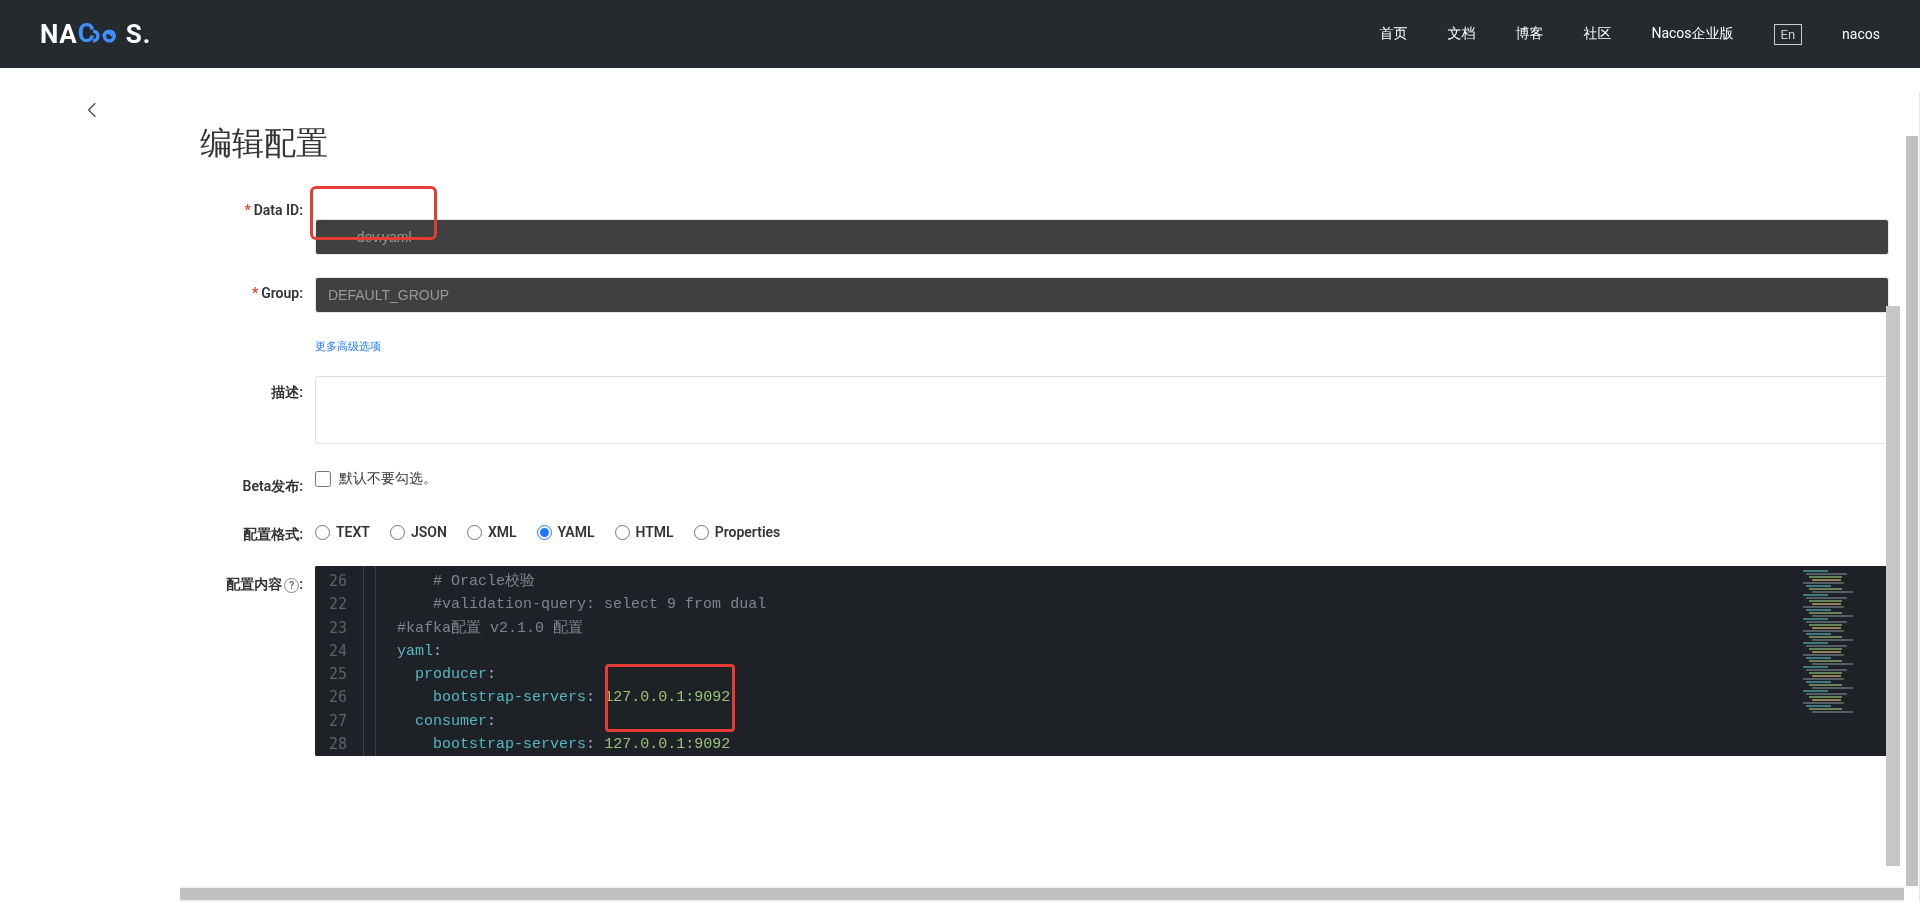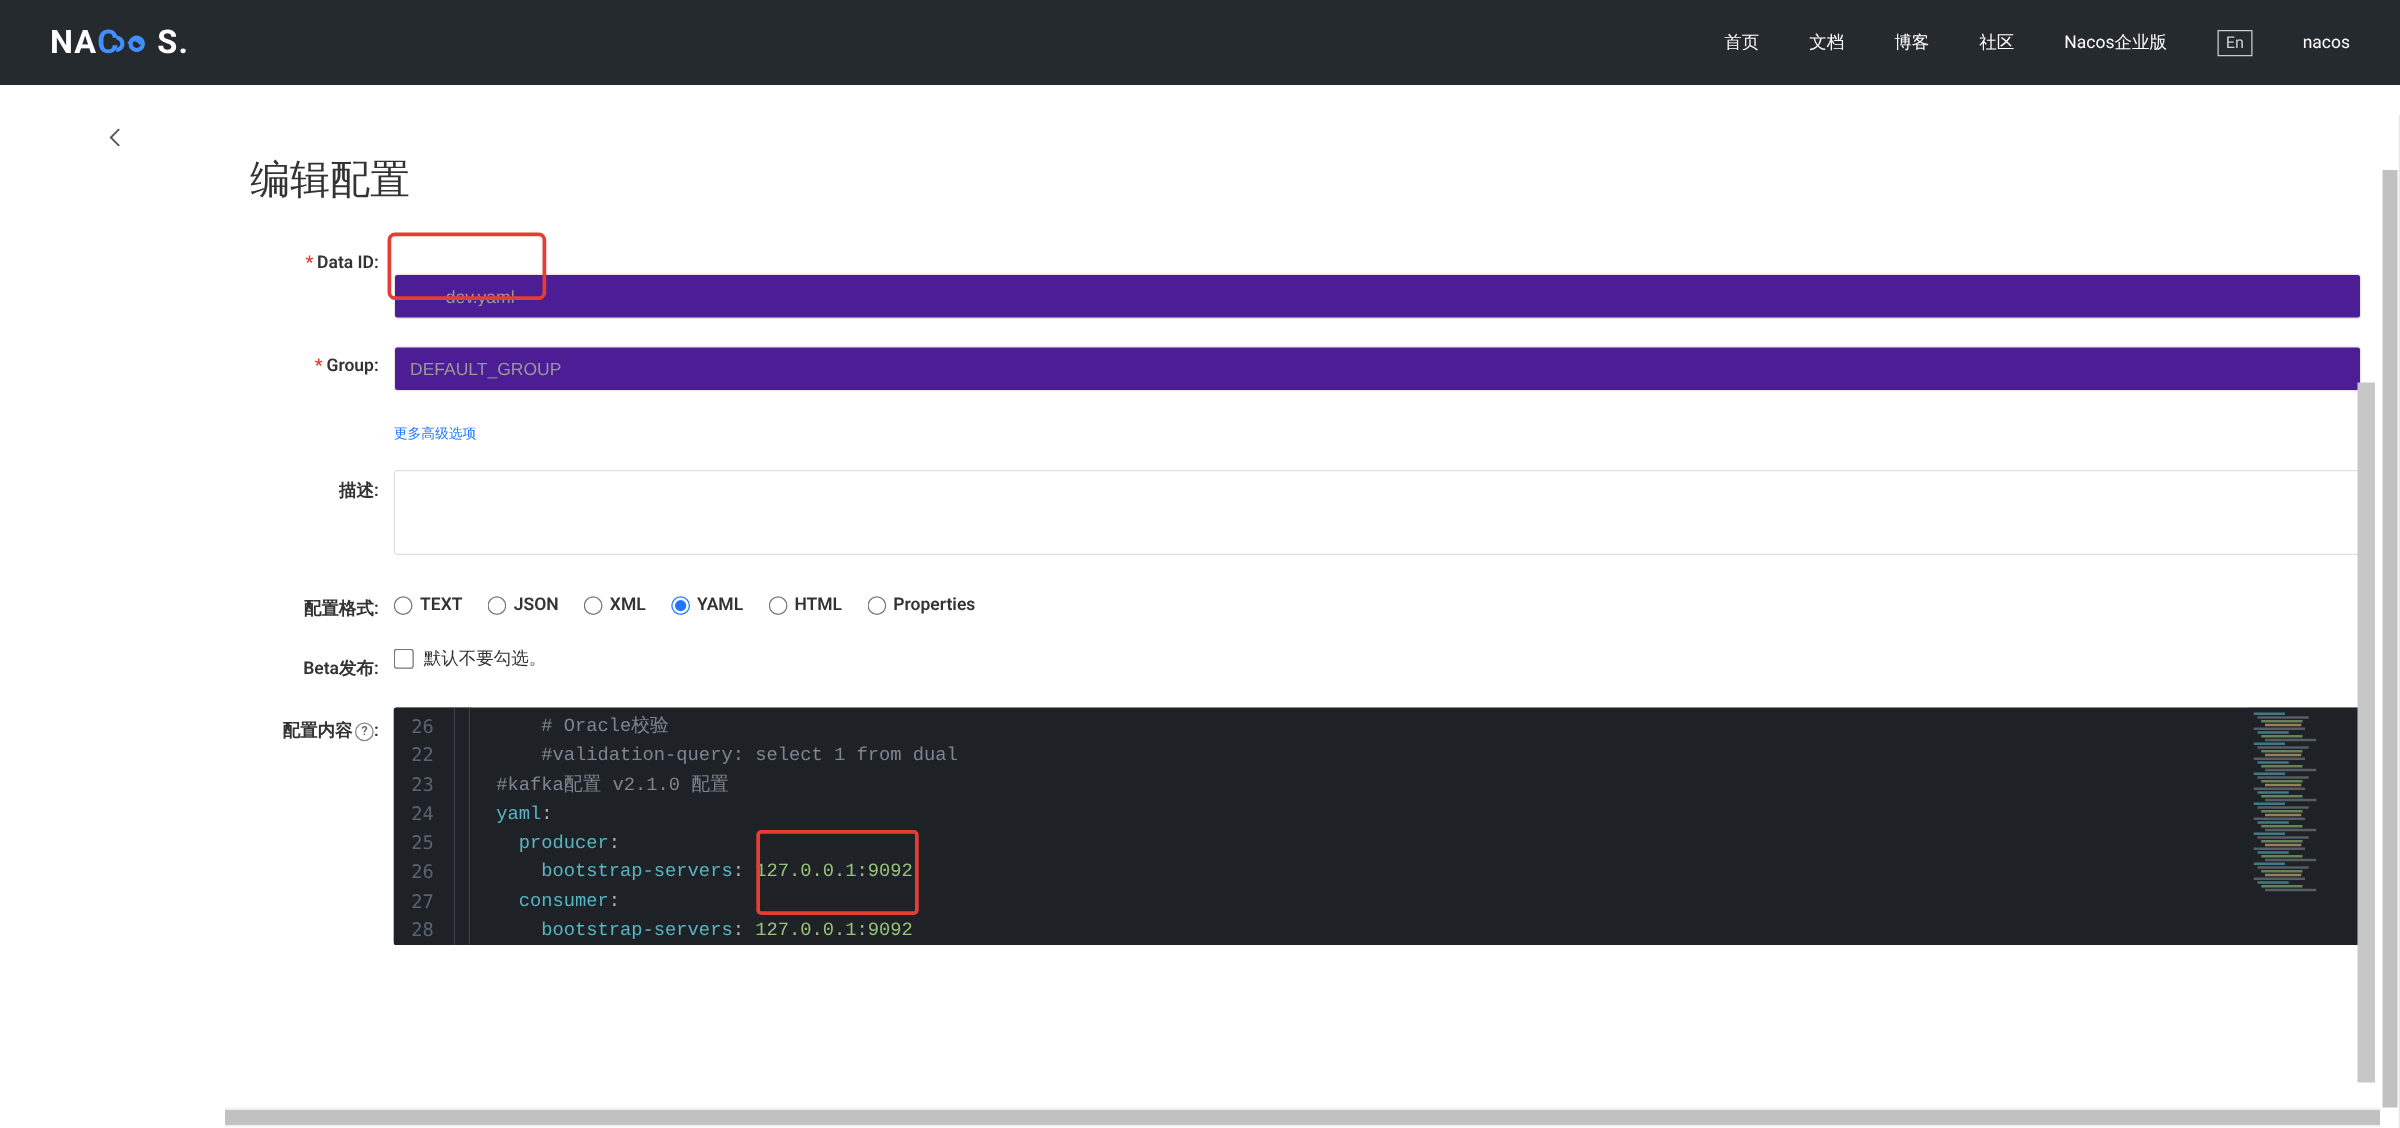--- a/index.html
+++ b/index.html
@@ -26,21 +26,21 @@
     .back-chevron svg { width: 20px; height: 20px; }
     
     .main { flex: 1; padding: 30px 30px 0 20px; overflow-y: auto; height: 100%; border-right: 1px solid #e6e6e6; margin-top: 24px; }
     
     .page-title { font-size: 32px; font-weight: 500; color: #333; margin-bottom: 28px; }
     
     .form-row { display: flex; align-items: flex-start; margin-bottom: 22px; }
     .form-label { width: 115px; text-align: right; padding-right: 12px; padding-top: 8px; font-size: 14px; color: #333; font-weight: 600; flex-shrink: 0; }
     .form-label .req { color: #e43d33; margin-right: 3px; }
     .form-control-wrap { flex: 1; position: relative; }
-    .form-input { width: 100%; height: 36px; border: 1px solid #e6e6e6; background: #4c1d95; padding: 0 12px; font-size: 14px; color: #999; border-radius: 3px; }
+    .form-input { width: 100%; height: 36px; border: 1px solid #e6e6e6; background: #404040; padding: 0 12px; font-size: 14px; color: #999; border-radius: 3px; }
     .form-textarea { width: 100%; height: 68px; border: 1px solid #e0e0e0; border-radius: 3px; padding: 8px 12px; font-size: 14px; resize: none; }
     
     .redbox-dataid { position: absolute; left: -5px; top: -33px; width: 127px; height: 54px; border: 3px solid #e43d33; border-radius: 6px; pointer-events: none; }
     
     .advanced-link { color: #2077ff; font-size: 11px; cursor: pointer; text-decoration: none; }
     
     .beta-check { display: flex; align-items: center; gap: 8px; }
     .beta-check input[type=checkbox] { width: 16px; height: 16px; cursor: pointer; }
     .beta-check span { font-size: 14px; color: #333; }
     
@@ -148,58 +148,58 @@
     </div>
 
     <div class="form-row">
       <div class="form-label">描述:</div>
       <div class="form-control-wrap">
         <textarea class="form-textarea" style=""></textarea>
       </div>
     </div>
 
     <div class="form-row">
-      <div class="form-label">配置格式:</div>
-      <div class="form-control-wrap">
-        <div class="radio-group" id="format-radios">
-            <div class="radio-item">
-              <input type="radio" name="fmt" style="">
-              <label>TEXT</label>
-            </div>
-            <div class="radio-item">
-              <input type="radio" name="fmt" style="">
-              <label>JSON</label>
-            </div>
-            <div class="radio-item">
-              <input type="radio" name="fmt" style="">
-              <label>XML</label>
-            </div>
-            <div class="radio-item">
-              <input type="radio" name="fmt" checked="" style="">
-              <label>YAML</label>
-            </div>
-            <div class="radio-item">
-              <input type="radio" name="fmt" style="">
-              <label>HTML</label>
-            </div>
-            <div class="radio-item">
-              <input type="radio" name="fmt" style="">
-              <label>Properties</label>
-            </div>
-          </div>
-      </div>
-    </div>
-
-    <div class="form-row">
       <div class="form-label">Beta发布:</div>
       <div class="form-control-wrap">
         <div class="beta-check">
           <input type="checkbox" style="">
           <span>默认不要勾选。</span>
         </div>
+      </div>
+    </div>
+
+    <div class="form-row">
+      <div class="form-label">配置格式:</div>
+      <div class="form-control-wrap">
+        <div class="radio-group" id="format-radios">
+            <div class="radio-item">
+              <input type="radio" name="fmt" style="">
+              <label>TEXT</label>
+            </div>
+            <div class="radio-item">
+              <input type="radio" name="fmt" style="">
+              <label>JSON</label>
+            </div>
+            <div class="radio-item">
+              <input type="radio" name="fmt" style="">
+              <label>XML</label>
+            </div>
+            <div class="radio-item">
+              <input type="radio" name="fmt" checked="" style="">
+              <label>YAML</label>
+            </div>
+            <div class="radio-item">
+              <input type="radio" name="fmt" style="">
+              <label>HTML</label>
+            </div>
+            <div class="radio-item">
+              <input type="radio" name="fmt" style="">
+              <label>Properties</label>
+            </div>
+          </div>
       </div>
     </div>
 
     <div class="form-row" style="margin-bottom:0">
       <div class="form-label" style="padding-top:10px">
         <span>配置内容</span><span class="help-icon">?</span><span>:</span>
       </div>
       <div class="form-control-wrap">
         <div class="editor-wrap">
           <div class="gutter" id="gutter">
@@ -211,21 +211,21 @@
               <div>26</div>
               <div>27</div>
               <div>28</div>
             </div>
           <div class="fold-bar">
               <div class="fold-line2"></div>
             </div>
           <div class="code-area" id="code-area">
 
             <div class="code-line">      <span class="c-comment"># Oracle校验</span></div>
-              <div class="code-line">      <span class="c-comment">#validation-query: select 1 from dual</span></div>
+              <div class="code-line">      <span class="c-comment">#validation-query: select 9 from dual</span></div>
               <div class="code-line">  <span class="c-comment">#kafka配置 v2.1.0 配置</span></div>
               <div class="code-line">  <span class="c-key">yaml</span><span class="c-colon">:</span></div>
               <div class="code-line">    <span class="c-key">producer</span><span class="c-colon">:</span></div>
               <div class="code-line">      <span class="c-key">bootstrap-servers</span><span class="c-colon">:</span> <span class="c-val">127.0.0.1:9092</span></div>
               <div class="code-line">    <span class="c-key">consumer</span><span class="c-colon">:</span></div>
               <div class="code-line">      <span class="c-key">bootstrap-servers</span><span class="c-colon">:</span> <span class="c-val">127.0.0.1:9092</span></div>
               <div class="redbox-code1" style="left:228px; top:98px; width:130px; height:68px;"></div>
           </div>
           <div class="minimap">
             <div class="minimap-content" id="minimap-content">

